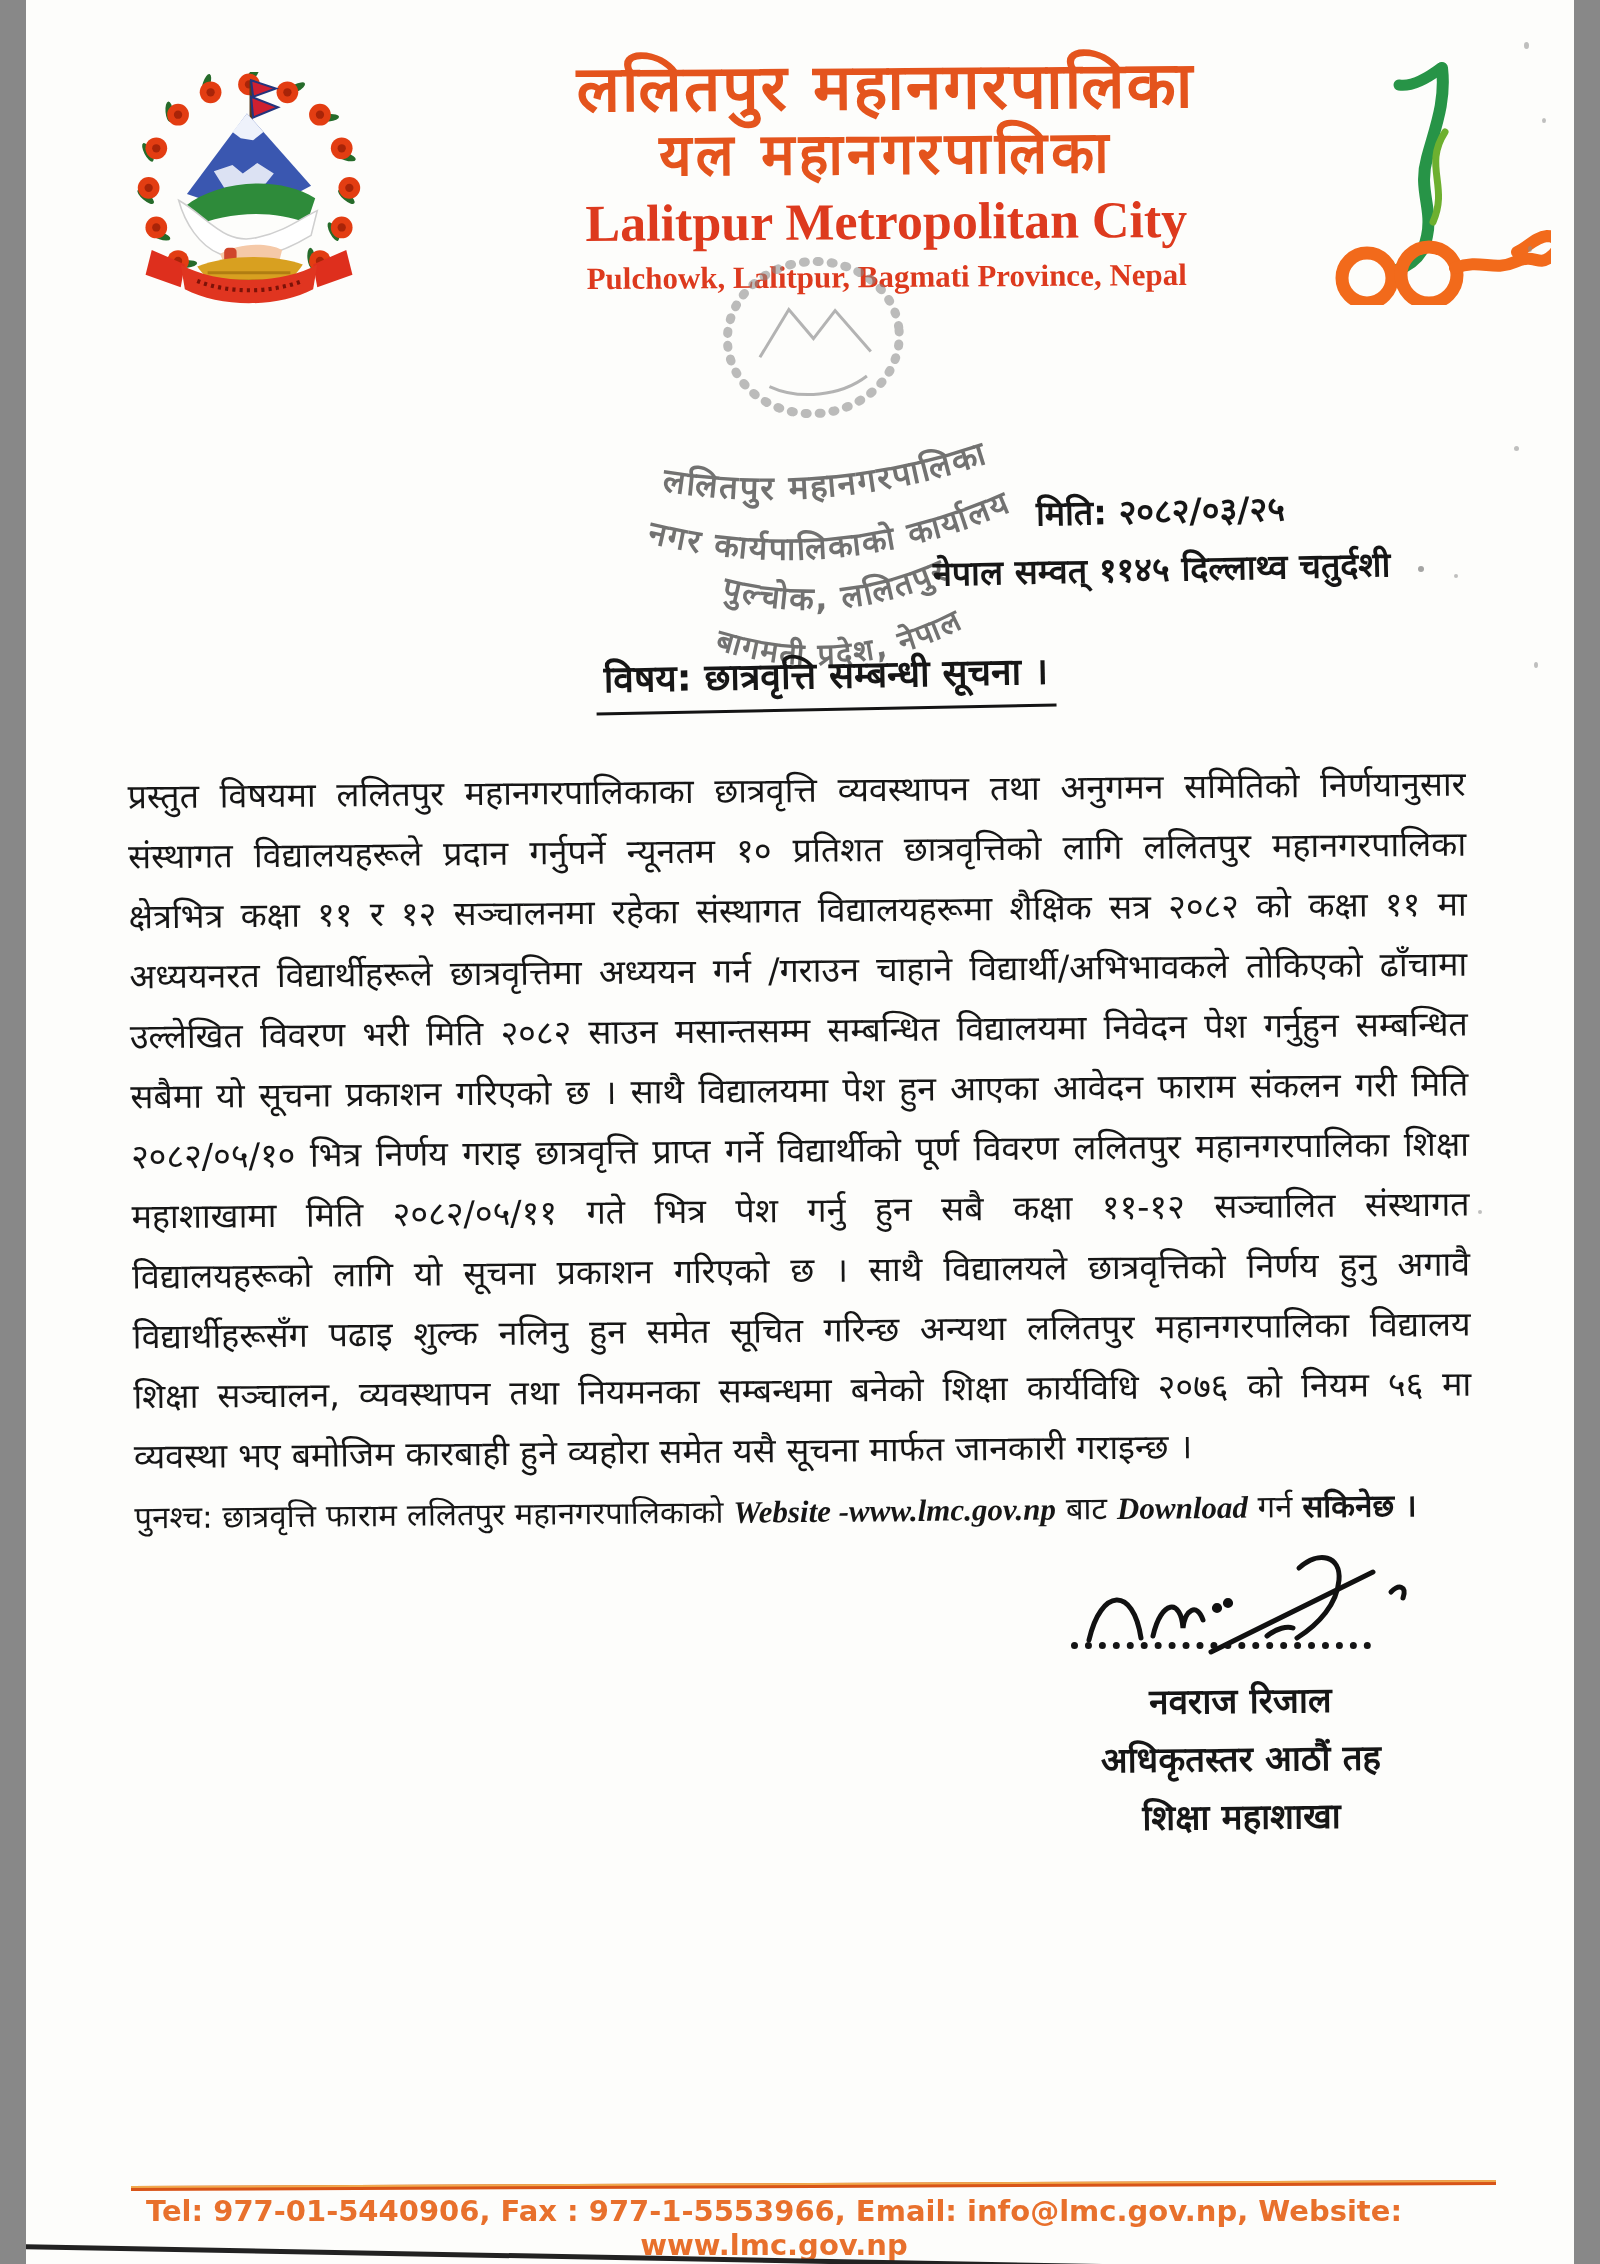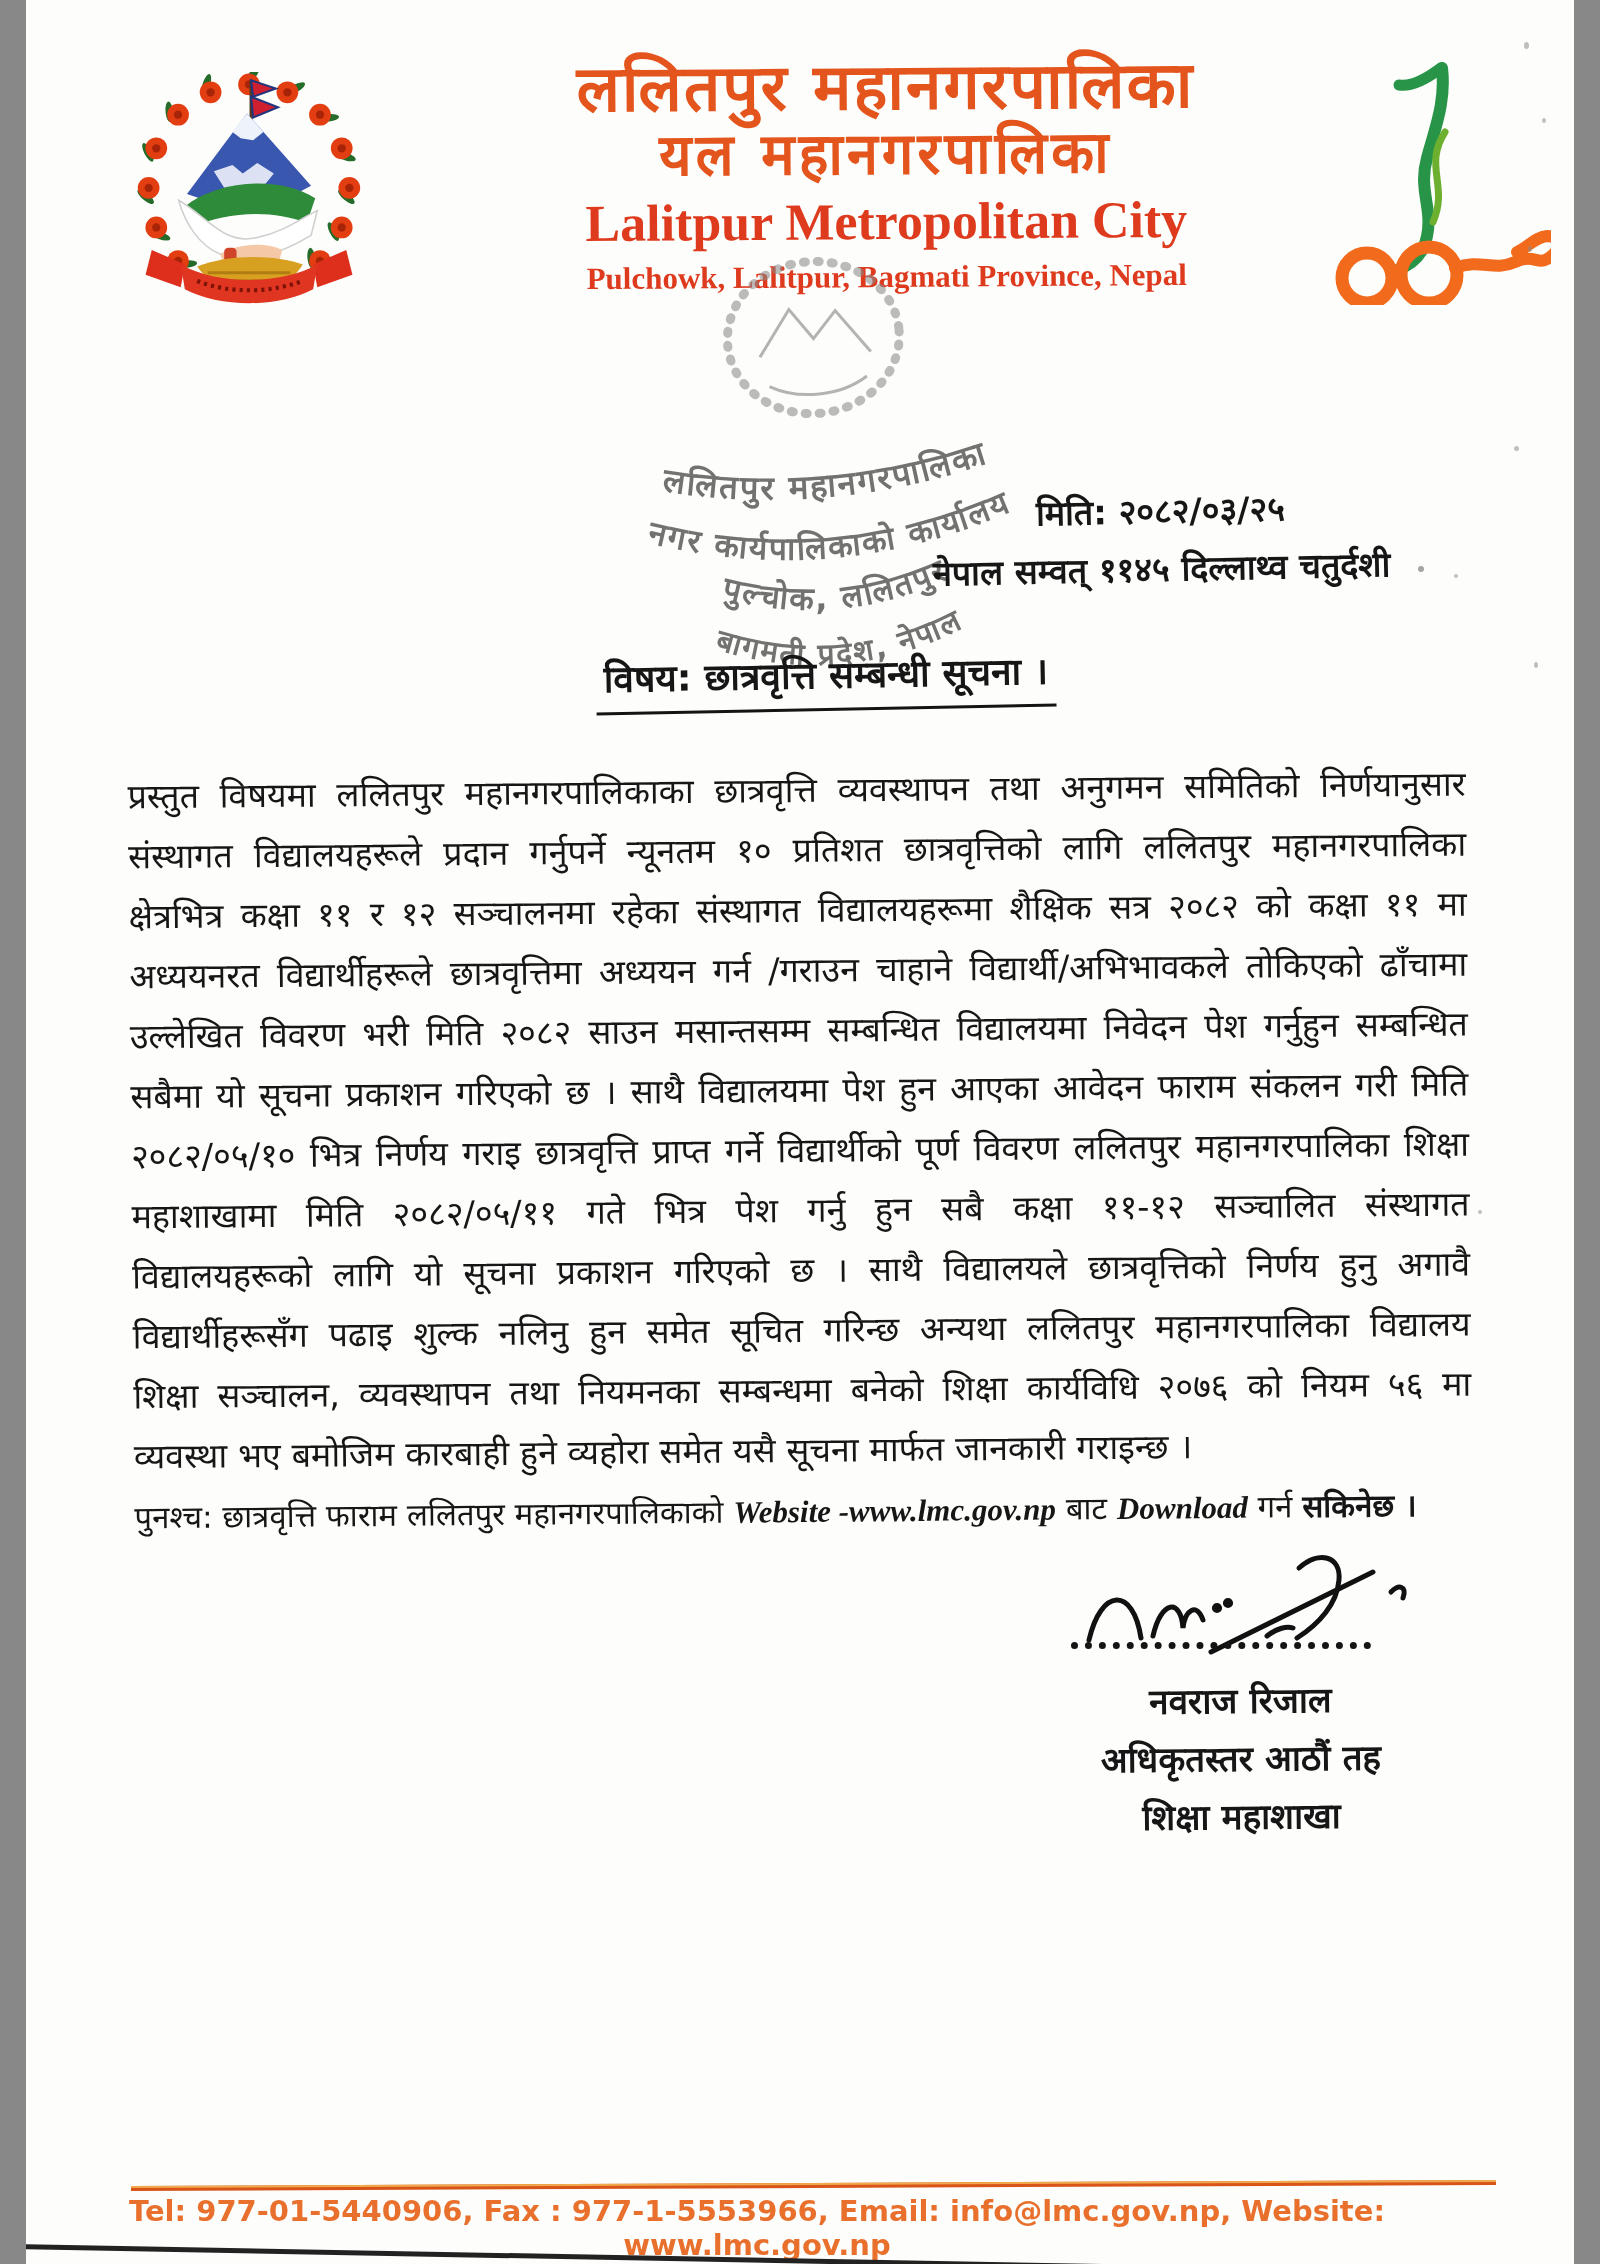--- a/index.html
+++ b/index.html
@@ -33,21 +33,21 @@
   .postscript{font-size:31px;line-height:58px;margin-top:2px;}
   .seg-latin{font-family:"Liberation Serif",serif;font-weight:700;font-style:italic;}
   .seg-nepali-bold{font-weight:700;}
   
   .sig-svg{position:absolute;left:1035px;top:1540px;}
   .dotline{position:absolute;left:1045px;top:1590px;width:300px;height:52px;border-bottom:7px dotted #151515;}
   .sigblock{position:absolute;left:975px;top:1672px;width:480px;text-align:center;
     font-size:35px;font-weight:600;line-height:58px;transform:rotate(-0.6deg);}
   
   .f-rule{position:absolute;left:105px;top:2183px;width:1365px;height:3px;background:#d85418;border-top:2px solid #f0a94d;transform:rotate(-0.25deg);}
-  .f-text{position:absolute;left:96px;top:2194px;width:1270px;text-align:center;
+  .f-text{position:absolute;left:113px;top:2194px;width:1270px;text-align:center;
     font-size:29px;font-weight:700;color:#e8702c;}
   .scan-edge{position:absolute;left:-15px;top:2244px;width:1120px;height:5px;background:#222;transform:rotate(1.05deg);transform-origin:left center;border-radius:2px;}
   .speck{position:absolute;background:#8d8d8d;border-radius:50%;opacity:.55;}
 </style>
 </head>
 <body>
 
 <div class="page">
 
   <svg class="emblem" width="250" height="240" viewBox="0 0 240 232">

